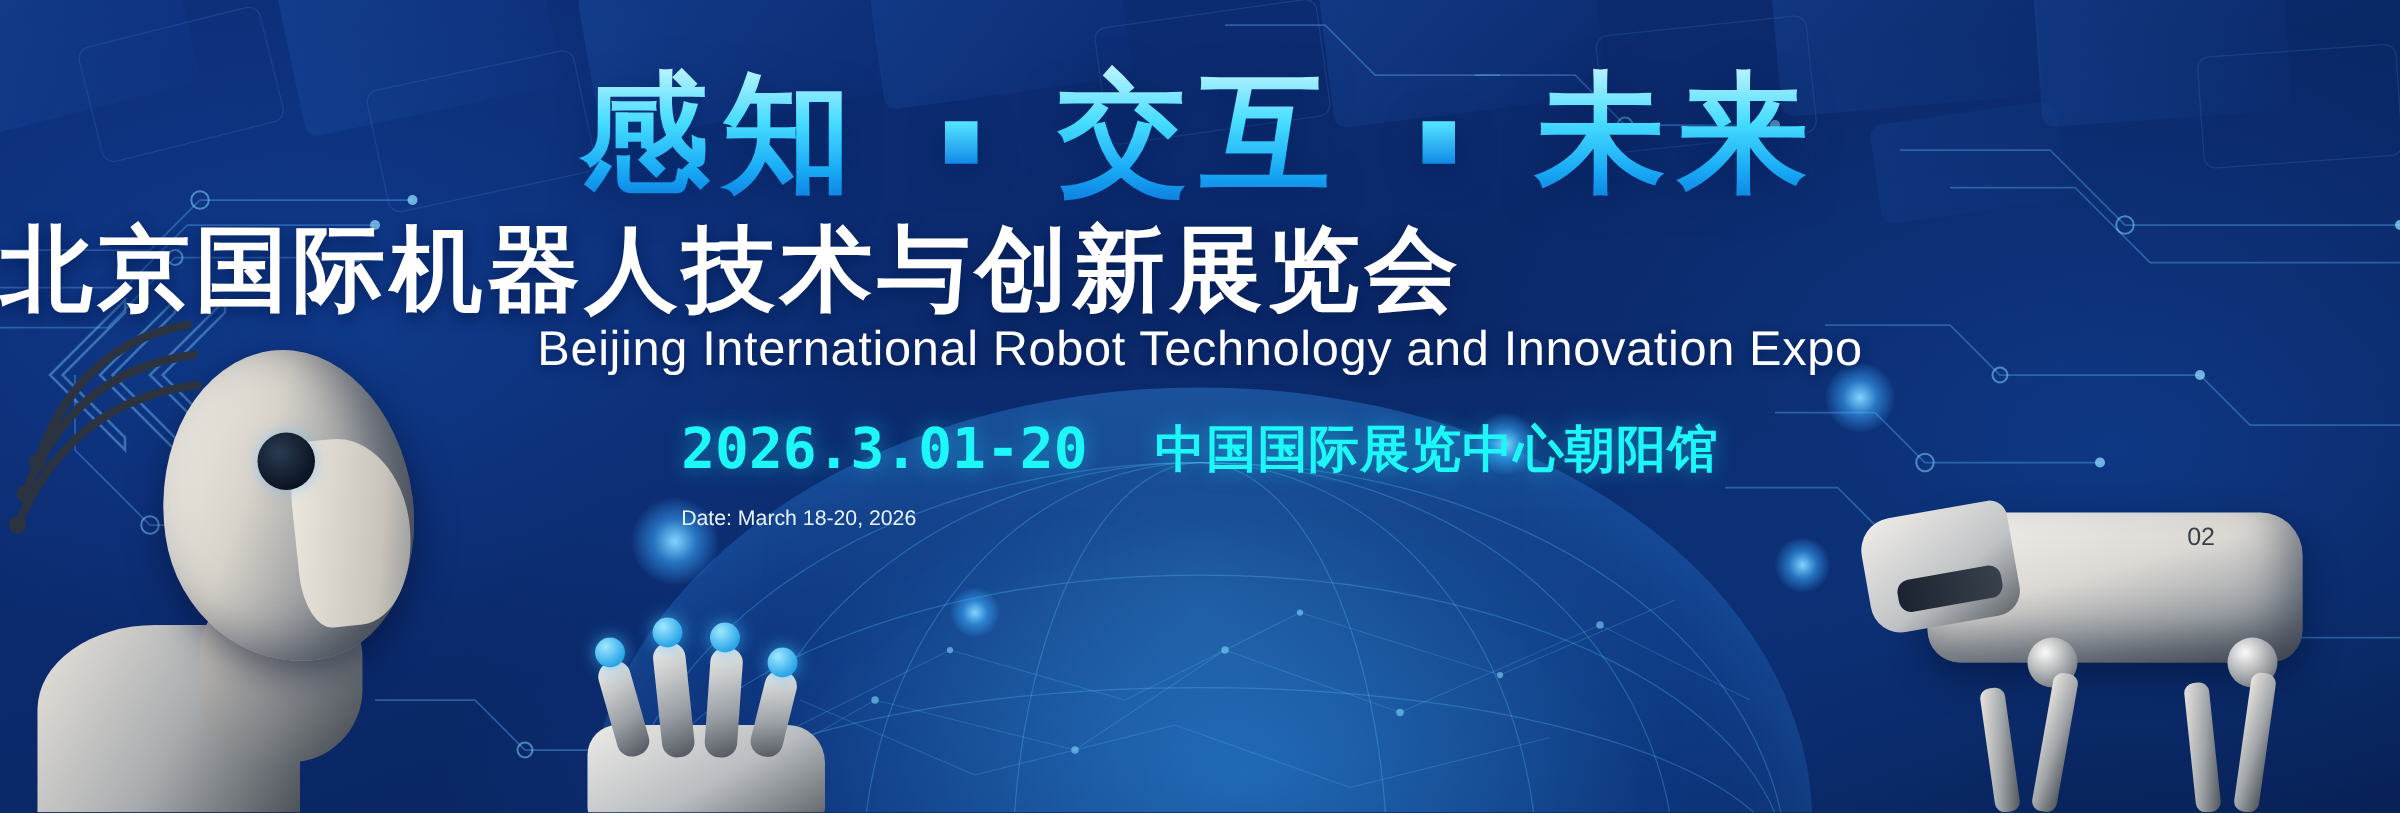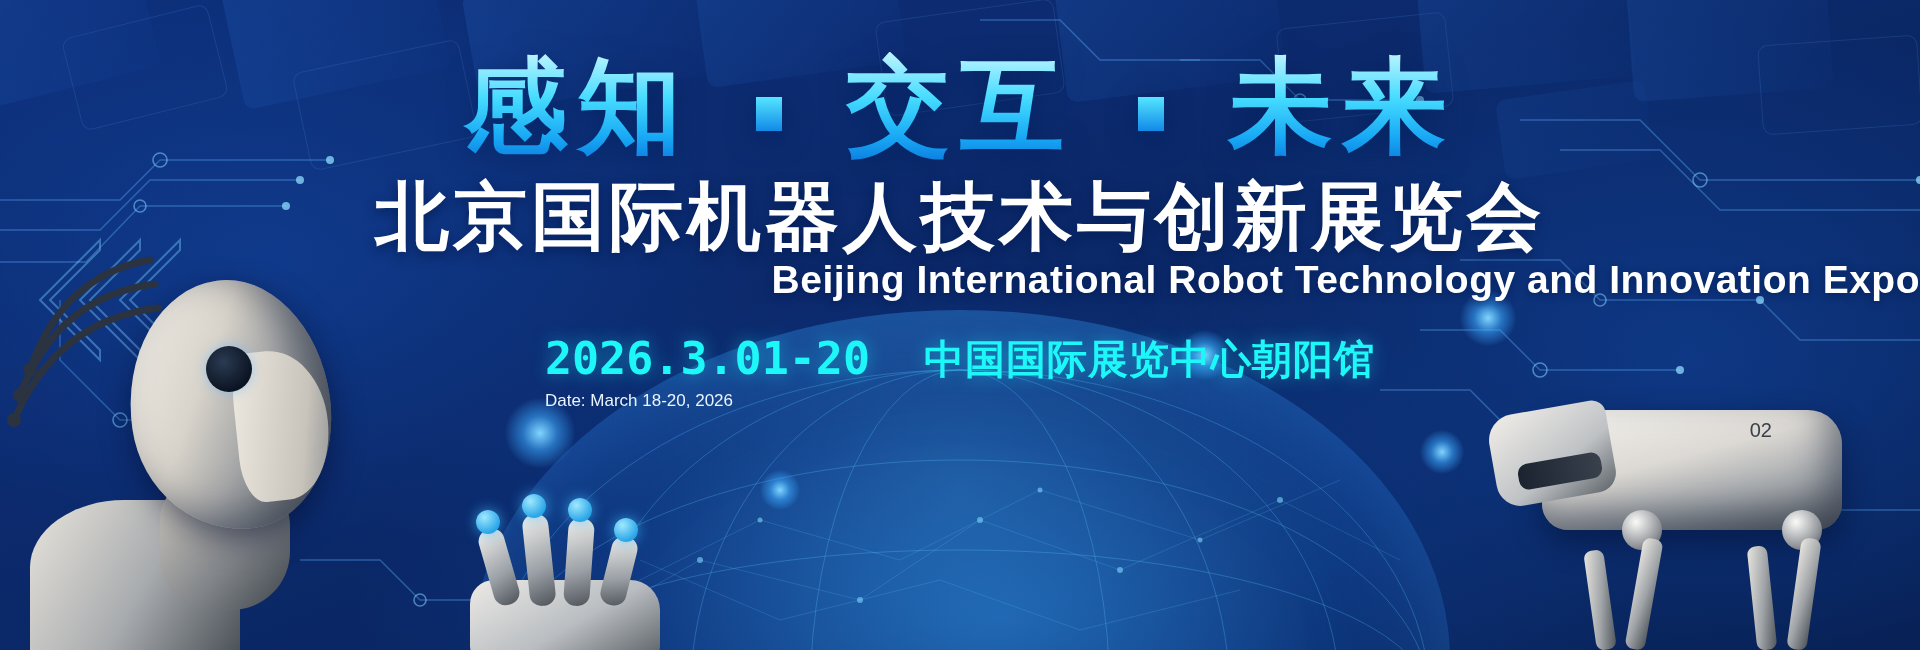--- a/index.html
+++ b/index.html
@@ -51,49 +51,49 @@
     font-family:"DejaVu Sans","Liberation Sans",sans-serif;
   }
   .line1 .dot{
     display:inline-block; width:26px; height:34px; margin:0 18px;
     vertical-align:middle;
     background:linear-gradient(180deg,#55e6ff,#1189e8);
   }
 
   .line2{
     position:absolute; top:176px; left:0; width:1920px;
-    text-align:center;
+    text-align:left;
     font-size:74px; font-weight:700; letter-spacing:4px; line-height:1.1;
     color:#ffffff;
     text-shadow:0 4px 12px rgba(0,25,80,.75);
     font-family:"DejaVu Sans","Liberation Sans",sans-serif;
   }
 
   .line3{
     position:absolute; top:258px; left:0; width:1920px;
-    text-align:right;
-    font-size:39px; font-weight:700; letter-spacing:.5px;
+    text-align:center;
+    font-size:39px; font-weight:400; letter-spacing:.5px;
     color:#ffffff;
     text-shadow:0 2px 8px rgba(0,25,80,.7);
   }
 
   
   .inforow{
     position:absolute; top:332px; left:0; width:1920px;
     display:flex; justify-content:center; align-items:flex-start; gap:54px;
   }
   .infoblock{ text-align:left; }
   .date-cn{
     font-size:45px; font-weight:700; letter-spacing:0px; color:#1ef7f7;
     font-family:"DejaVu Sans Mono","Liberation Mono",monospace;
     text-shadow:0 0 18px rgba(30,230,255,.45);
     white-space:nowrap;
   }
   .date-en{
-    margin-top:6px; font-size:17px; color:#e8f4ff; font-weight:400; white-space:nowrap;
+    margin-top:20px; font-size:17px; color:#e8f4ff; font-weight:400; white-space:nowrap;
   }
   .venue-cn{
     font-size:40px; font-weight:700; letter-spacing:1px; color:#1ef7f7;
     font-family:"DejaVu Sans","Liberation Sans",sans-serif;
     text-shadow:0 0 18px rgba(30,230,255,.45);
     white-space:nowrap;
   }
   .venue-en{
     margin-top:9px; font-size:17px; color:#ffffff; font-weight:700; white-space:nowrap;
   }

